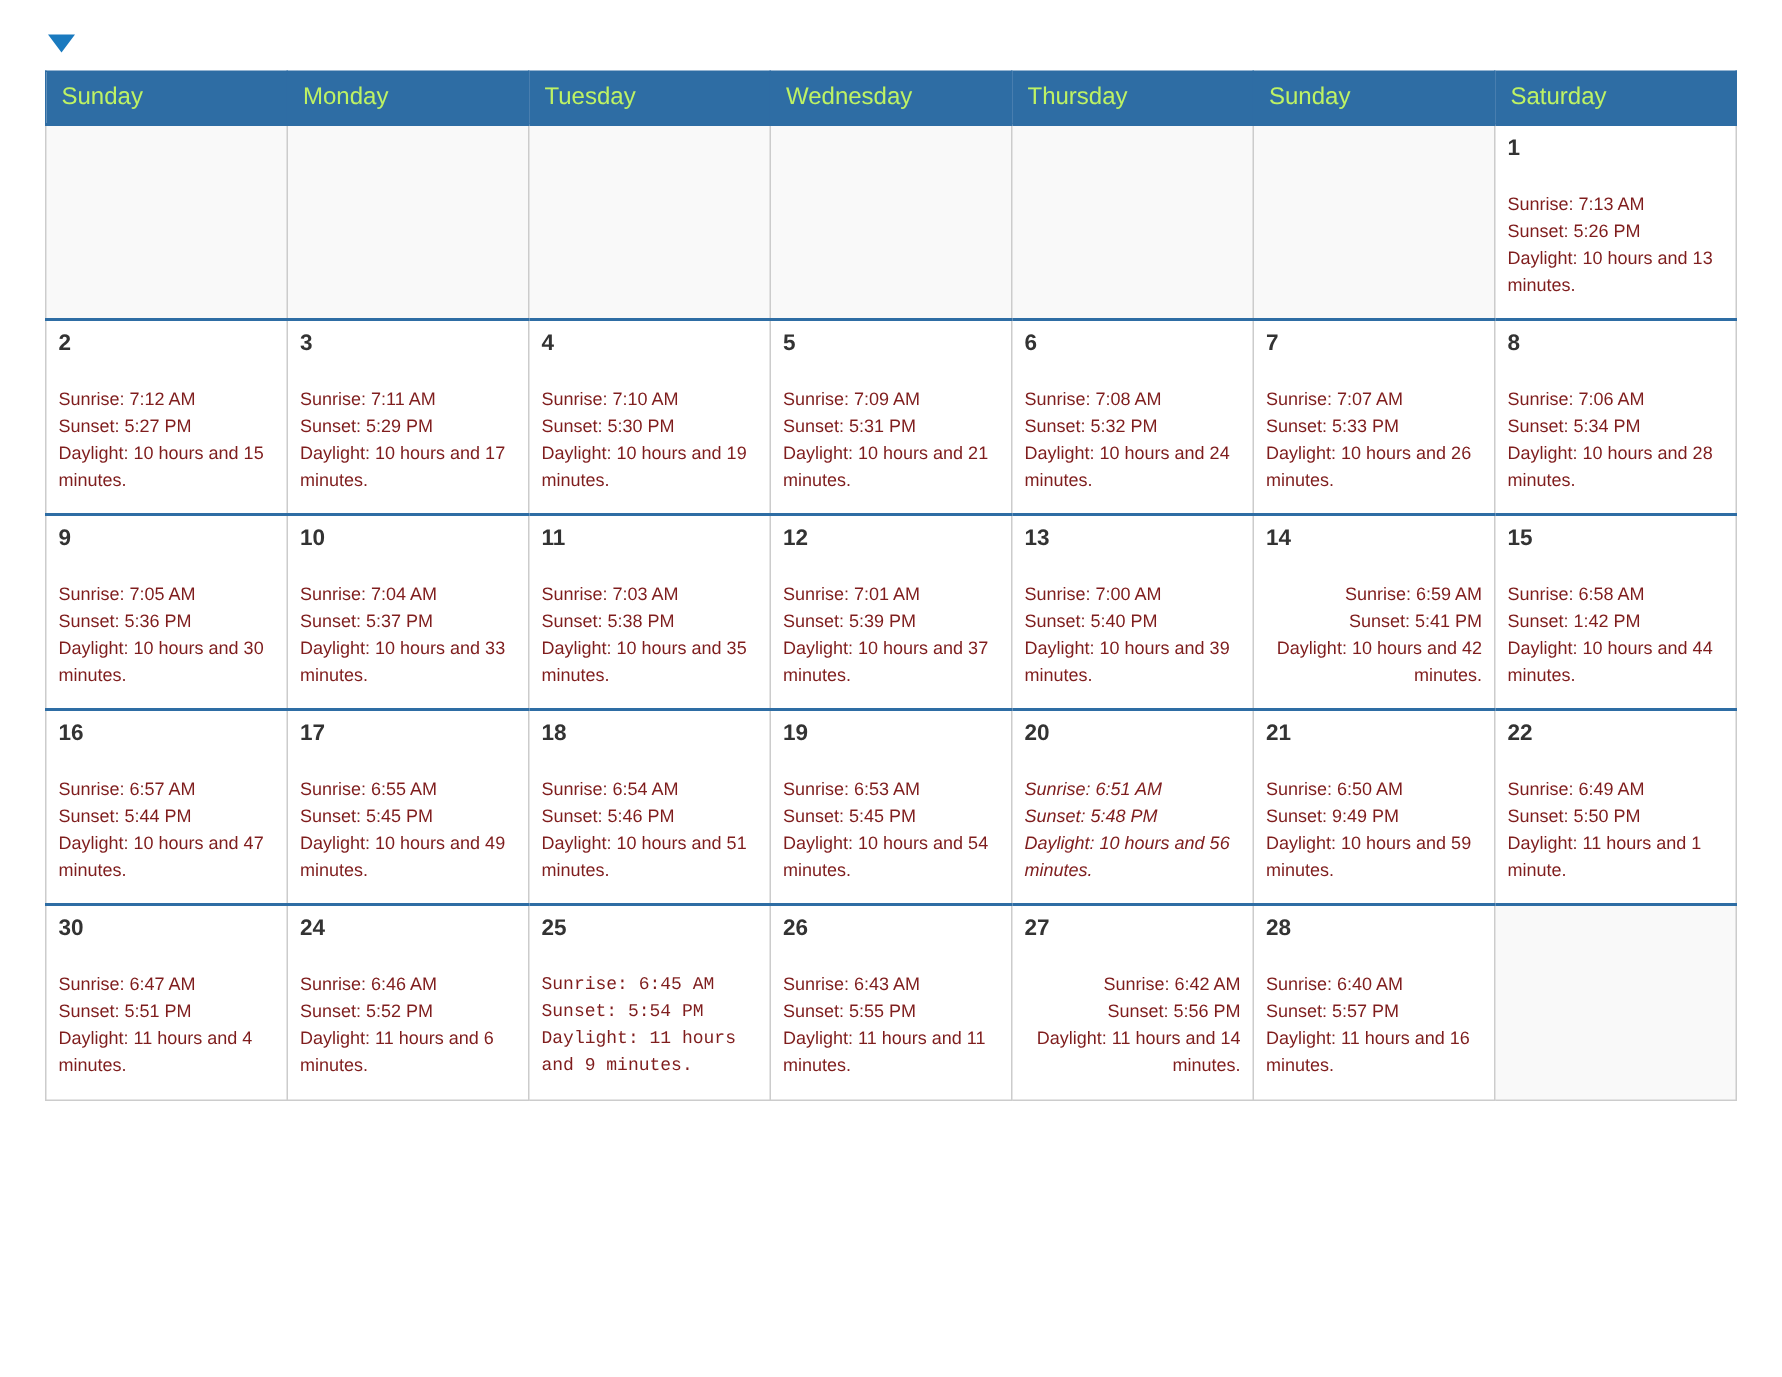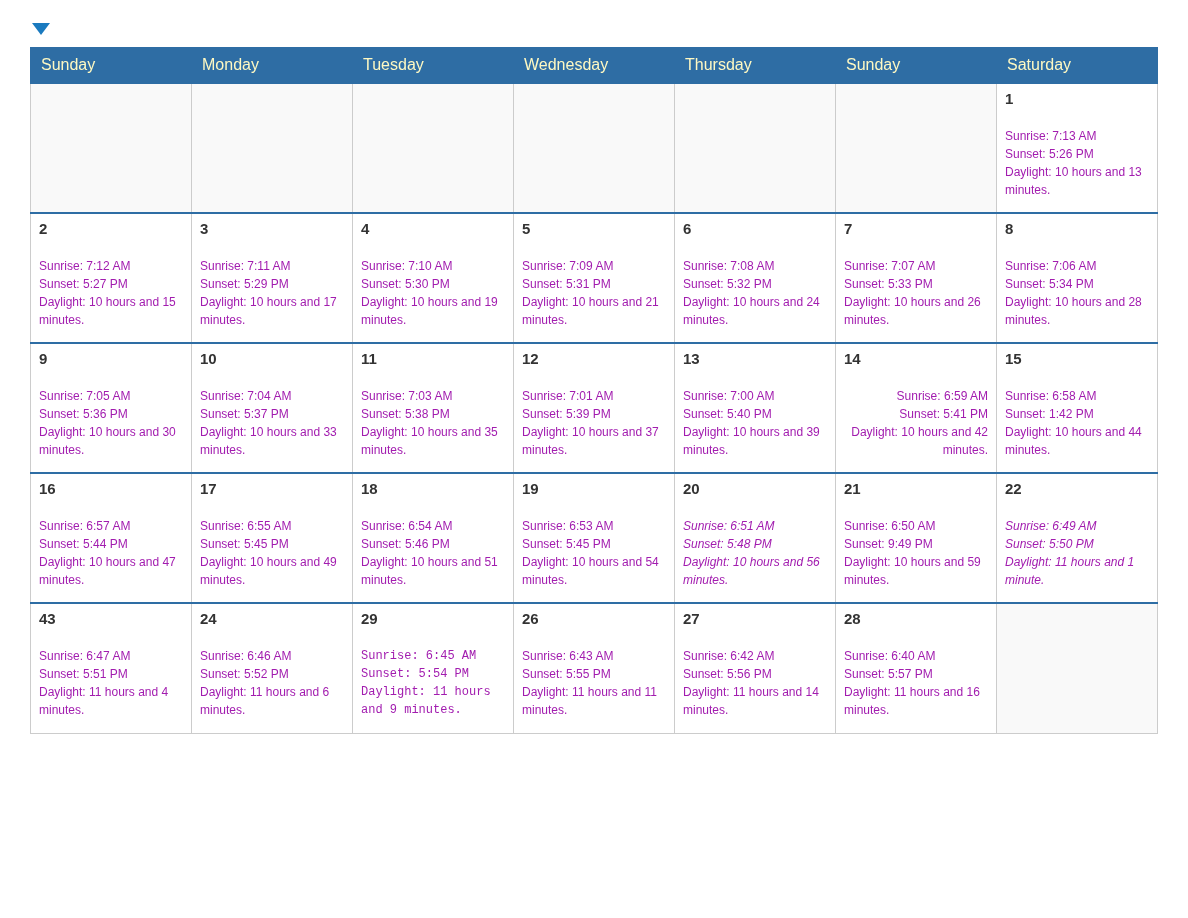--- a/index.html
+++ b/index.html
@@ -53,21 +53,21 @@
       color: #555;
       margin-top: 4px;
     }
     .calendar {
       width: 100%;
       border-collapse: collapse;
       margin-top: 10px;
     }
     .calendar th {
       background-color: #2e6da4;
-      color: #fef9c3;
+      color: #bef264;
       font-size: 16px;
       font-weight: normal;
       padding: 8px 10px;
       text-align: left;
       border: 1px solid #2e6da4;
     }
     .calendar td {
       width: 14.28%;
       vertical-align: top;
       padding: 6px 8px;
@@ -84,21 +84,21 @@
     }
     .day-number {
       font-size: 15px;
       font-weight: bold;
       color: #333;
       display: block;
       margin-bottom: 4px;
     }
     .day-info {
       font-size: 12px;
-      color: #a21caf;
+      color: #7f1d1d;
       line-height: 1.5;
       margin-top: 20px;
     }
     .last-row td {
       border-bottom: 1px solid #ccc;
     }
   </style>
 </head>
 <body>
 
@@ -265,53 +265,53 @@
 Daylight: 10 hours and 56 minutes.</div>
         </td>
         <td>
           <span class="day-number">21</span>
           <div class="day-info" style="white-space: pre-line;">Sunrise: 6:50 AM
 Sunset: 9:49 PM
 Daylight: 10 hours and 59 minutes.</div>
         </td>
         <td>
           <span class="day-number">22</span>
-          <div class="day-info" style="white-space: pre-line; font-style: italic;">Sunrise: 6:49 AM
+          <div class="day-info" style="white-space: pre-line;">Sunrise: 6:49 AM
 Sunset: 5:50 PM
 Daylight: 11 hours and 1 minute.</div>
         </td>
       </tr>
       <tr class="last-row">
         <td>
-          <span class="day-number">43</span>
+          <span class="day-number">30</span>
           <div class="day-info" style="white-space: pre-line;">Sunrise: 6:47 AM
 Sunset: 5:51 PM
 Daylight: 11 hours and 4 minutes.</div>
         </td>
         <td>
           <span class="day-number">24</span>
           <div class="day-info" style="white-space: pre-line;">Sunrise: 6:46 AM
 Sunset: 5:52 PM
 Daylight: 11 hours and 6 minutes.</div>
         </td>
         <td>
-          <span class="day-number">29</span>
+          <span class="day-number">25</span>
           <div class="day-info" style="white-space: pre-line; font-family: Liberation Mono, monospace;">Sunrise: 6:45 AM
 Sunset: 5:54 PM
 Daylight: 11 hours and 9 minutes.</div>
         </td>
         <td>
           <span class="day-number">26</span>
           <div class="day-info" style="white-space: pre-line;">Sunrise: 6:43 AM
 Sunset: 5:55 PM
 Daylight: 11 hours and 11 minutes.</div>
         </td>
         <td>
           <span class="day-number">27</span>
-          <div class="day-info" style="white-space: pre-line;">Sunrise: 6:42 AM
+          <div class="day-info" style="white-space: pre-line; text-align: right;">Sunrise: 6:42 AM
 Sunset: 5:56 PM
 Daylight: 11 hours and 14 minutes.</div>
         </td>
         <td>
           <span class="day-number">28</span>
           <div class="day-info" style="white-space: pre-line;">Sunrise: 6:40 AM
 Sunset: 5:57 PM
 Daylight: 11 hours and 16 minutes.</div>
         </td>
         <td class="empty"></td>

